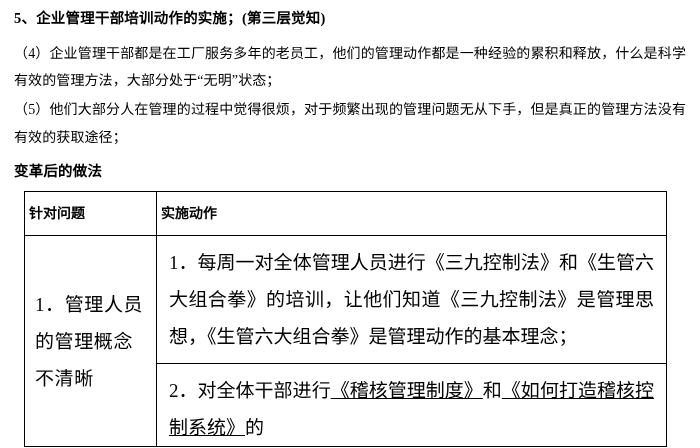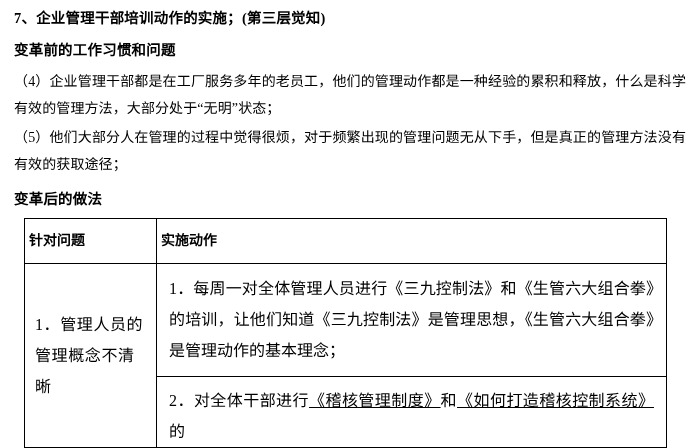--- a/index.html
+++ b/index.html
@@ -50,21 +50,21 @@
   table.doc-table {
     border-collapse: collapse;
     width: 642px;
     margin: 0 0 0 10px;
     table-layout: fixed;
   }
   table.doc-table th,
   table.doc-table td {
     border: 1px solid #000000;
     vertical-align: middle;
-    font-size: 16px;
+    font-size: 19px;
     line-height: 1.95;
   }
   table.doc-table th {
     font-weight: bold;
     text-align: left;
     padding: 8px 4px;
     font-size: 14px;
   }
   .col-issue { width: 132px; }
   .col-action { width: 510px; }
@@ -85,23 +85,22 @@
   .clipped-row td {
     border-bottom: none;
     padding-bottom: 0;
   }
 </style>
 </head>
 <body>
 
 <div class="page">
 
-  <h1 class="heading-main">7、企业管理干部培训动作的实施；(第三层觉知)</h1>
+  <h1 class="heading-main">5、企业管理干部培训动作的实施；(第三层觉知)</h1>
 
-  <h2 class="heading-sub">变革前的工作习惯和问题</h2>
 
   <p class="para">（4）企业管理干部都是在工厂服务多年的老员工，他们的管理动作都是一种经验的累积和释放，什么是科学有效的管理方法，大部分处于“无明”状态；</p>
   <p class="para">（5）他们大部分人在管理的过程中觉得很烦，对于频繁出现的管理问题无从下手，但是真正的管理方法没有有效的获取途径；</p>
 
   <h2 class="heading-sub second">变革后的做法</h2>
 
   <table class="doc-table">
     <colgroup>
       <col class="col-issue">
       <col class="col-action">

